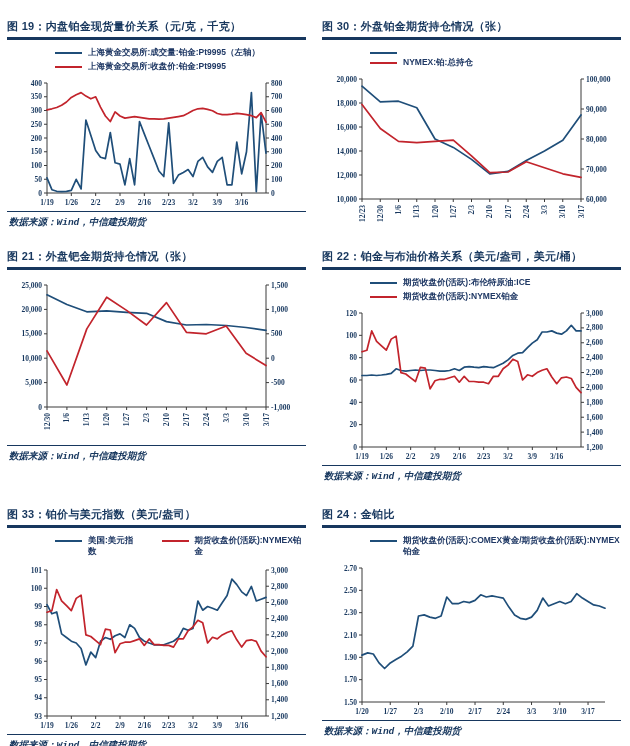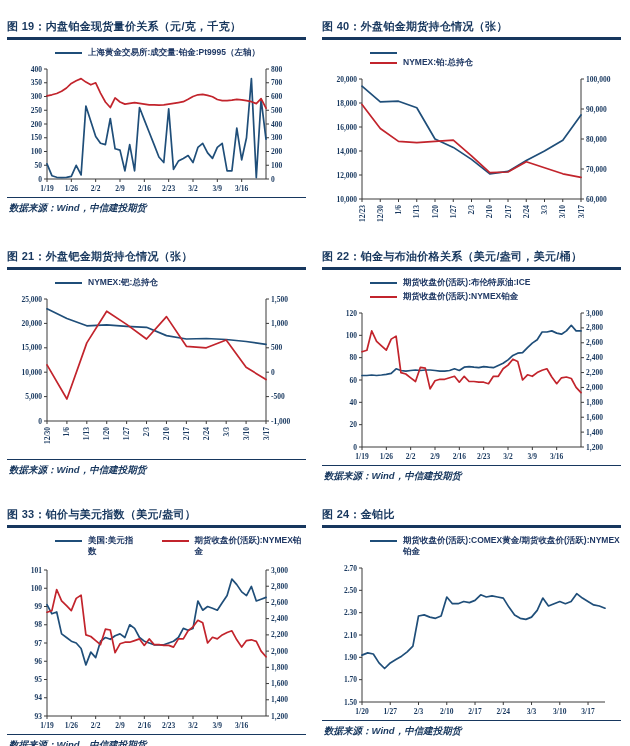--- a/index.html
+++ b/index.html
@@ -7,35 +7,39 @@
   .page{display:grid;grid-template-columns:315px 315px;grid-template-rows:230px 258px 258px;width:630px;height:746px;background:#15803d;margin-top:12px;}
   .panel{overflow:hidden;padding:0 9px 0 7px;box-sizing:border-box;background:#fff;}
   .fig-title{margin-top:7px;font-size:11px;font-weight:bold;color:#17375E;letter-spacing:.3px;white-space:nowrap;}
   .title-rule{height:2.5px;background:#17375E;margin-top:3px;}
   .legend{margin:7px 0 2px 48px;}
   .legend.row{display:flex;gap:22px;justify-content:space-between;}
   .legend-item{display:flex;align-items:flex-start;margin-bottom:3px;}
   .swatch{flex:none;width:27px;height:2px;margin:5px 6px 0 0;}
   .legend-label{font-size:8.5px;font-weight:bold;color:#1F3864;line-height:1.3;max-width:218px;}
   .src-rule{height:1.5px;background:#17375E;margin-top:2px;}
-  .source{font-family:Liberation Sans, sans-serif;font-style:italic;font-weight:bold;font-size:9.5px;color:#17375E;padding:4px 0 0 2px;}
+  .source{font-family:Liberation Mono, monospace;font-style:italic;font-weight:bold;font-size:9.5px;color:#17375E;padding:4px 0 0 2px;}
   svg{display:block;}
   svg text{font-family:"Liberation Serif",serif;font-weight:bold;fill:#17375E;}
 </style>
 </head>
 <body>
 
 <div class="page" id="page">
     <section class="panel">
       <div class="fig-title">图 19：内盘铂金现货量价关系（元/克，千克）</div>
       <div class="title-rule"></div>
       <div class="legend">
         <div class="legend-item">
           <div class="swatch" style="background: rgb(31, 78, 121);"></div>
           <div class="legend-label">上海黄金交易所:成交量:铂金:Pt9995（左轴）</div>
+        </div>
+        <div class="legend-item">
+          <div class="swatch" style="background: rgb(194, 36, 44);"></div>
+          <div class="legend-label">上海黄金交易所:收盘价:铂金:Pt9995</div>
         </div>
       </div>
       <svg width="299" height="134" viewBox="0 0 299 134">
         <g>
           <line x1="40" y1="8" x2="40" y2="118" stroke="#3a3a3a" stroke-width="1"></line>
           <line x1="40" y1="118" x2="259" y2="118" stroke="#3a3a3a" stroke-width="1"></line>
           <line x1="259" y1="8" x2="259" y2="118" stroke="#3a3a3a" stroke-width="1"></line>
           <line x1="37" y1="118" x2="40" y2="118" stroke="#3a3a3a" stroke-width="1"></line>
           <text x="35" y="120.5" text-anchor="end" font-size="7.5">0</text>
           <line x1="37" y1="104.25" x2="40" y2="104.25" stroke="#3a3a3a" stroke-width="1"></line>
@@ -91,21 +95,21 @@
           <line x1="234.66666666666666" y1="118" x2="234.66666666666666" y2="121" stroke="#3a3a3a" stroke-width="1"></line>
           <text x="234.66666666666666" y="130" text-anchor="middle" font-size="7.5">3/16</text>
         </g>
         <polyline points="40.0,102.9 44.9,114.7 49.7,116.3 54.6,116.6 59.5,116.3 64.3,115.3 69.2,104.3 74.1,113.9 78.9,45.1 83.8,60.3 88.7,75.4 93.5,82.3 98.4,83.6 103.3,57.5 108.1,87.8 113.0,89.1 117.9,109.8 122.7,83.6 127.6,109.8 132.5,46.5 137.3,58.9 142.2,71.3 147.1,83.6 151.9,96.0 156.8,101.5 161.7,47.9 166.5,108.4 171.4,100.1 176.3,97.4 181.1,94.6 186.0,101.5 190.9,86.4 195.7,82.3 200.6,91.9 205.5,97.4 210.3,86.4 215.2,82.3 220.1,109.8 224.9,109.8 229.8,67.1 234.7,98.8 239.5,76.8 244.4,17.6 249.3,116.6 254.1,38.3 259.0,78.1" fill="none" stroke="#1F4E79" stroke-width="1.7" stroke-linejoin="round" stroke-linecap="round"></polyline>
         <polyline points="40.0,34.8 44.9,33.8 49.7,32.5 54.6,30.3 59.5,27.0 64.3,22.4 69.2,19.7 74.1,17.6 78.9,21.1 83.8,23.8 88.7,21.8 93.5,32.1 98.4,41.0 103.3,46.5 108.1,36.9 113.0,41.0 117.9,43.1 122.7,42.4 127.6,41.7 132.5,42.4 137.3,43.1 142.2,43.8 147.1,43.8 151.9,44.2 156.8,43.8 161.7,43.1 166.5,42.4 171.4,41.6 176.3,40.7 181.1,38.3 186.0,35.5 190.9,33.8 195.7,33.4 200.6,34.4 205.5,35.8 210.3,38.5 215.2,39.6 220.1,39.6 224.9,39.1 229.8,38.3 234.7,38.9 239.5,39.6 244.4,40.7 249.3,42.6 254.1,37.6 259.0,47.2" fill="none" stroke="#C2242C" stroke-width="1.7" stroke-linejoin="round" stroke-linecap="round"></polyline>
       </svg>
       <div class="src-rule"></div>
       <div class="source">数据来源：Wind，中信建投期货</div>
     </section>
     <section class="panel">
-      <div class="fig-title">图 40：外盘铂金期货持仓情况（张）</div>
+      <div class="fig-title">图 30：外盘铂金期货持仓情况（张）</div>
       <div class="title-rule"></div>
       <div class="legend">
         <div class="legend-item">
           <div class="swatch" style="background: rgb(31, 78, 121);"></div>
         </div>
         <div class="legend-item">
           <div class="swatch" style="background: rgb(194, 36, 44);"></div>
           <div class="legend-label">NYMEX:铂:总持仓</div>
         </div>
       </div>
@@ -164,24 +168,20 @@
           <text x="261.5" y="134" text-anchor="end" font-size="7.5" transform="rotate(-90 261.5 134)">3/17</text>
         </g>
         <polyline points="40.0,15.2 58.3,30.8 76.5,30.2 94.8,36.8 113.0,68.0 131.3,76.4 149.5,88.4 167.8,102.8 186.0,100.4 204.3,89.6 222.5,80.0 240.8,69.2 259.0,44.0" fill="none" stroke="#1F4E79" stroke-width="1.7" stroke-linejoin="round" stroke-linecap="round"></polyline>
         <polyline points="40.0,33.5 58.3,57.5 76.5,70.4 94.8,71.6 113.0,70.4 131.3,69.2 149.5,84.8 167.8,101.6 186.0,101.0 204.3,90.8 222.5,96.8 240.8,102.8 259.0,106.4" fill="none" stroke="#C2242C" stroke-width="1.7" stroke-linejoin="round" stroke-linecap="round"></polyline>
       </svg>
     </section>
     <section class="panel">
       <div class="fig-title">图 21：外盘钯金期货持仓情况（张）</div>
       <div class="title-rule"></div>
       <div class="legend">
-        <div class="legend-item">
-          <div class="swatch" style="background: rgb(31, 78, 121);"></div>
-          <div class="legend-label">NYMEX:钯:总持仓</div>
-        </div>
       </div>
       <svg width="299" height="166" viewBox="0 0 299 166">
         <g>
           <line x1="40" y1="8" x2="40" y2="130" stroke="#3a3a3a" stroke-width="1"></line>
           <line x1="40" y1="130" x2="259" y2="130" stroke="#3a3a3a" stroke-width="1"></line>
           <line x1="259" y1="8" x2="259" y2="130" stroke="#3a3a3a" stroke-width="1"></line>
           <line x1="37" y1="130" x2="40" y2="130" stroke="#3a3a3a" stroke-width="1"></line>
           <text x="35" y="132.5" text-anchor="end" font-size="7.5">0</text>
           <line x1="37" y1="105.6" x2="40" y2="105.6" stroke="#3a3a3a" stroke-width="1"></line>
           <text x="35" y="108.1" text-anchor="end" font-size="7.5">5,000</text>

